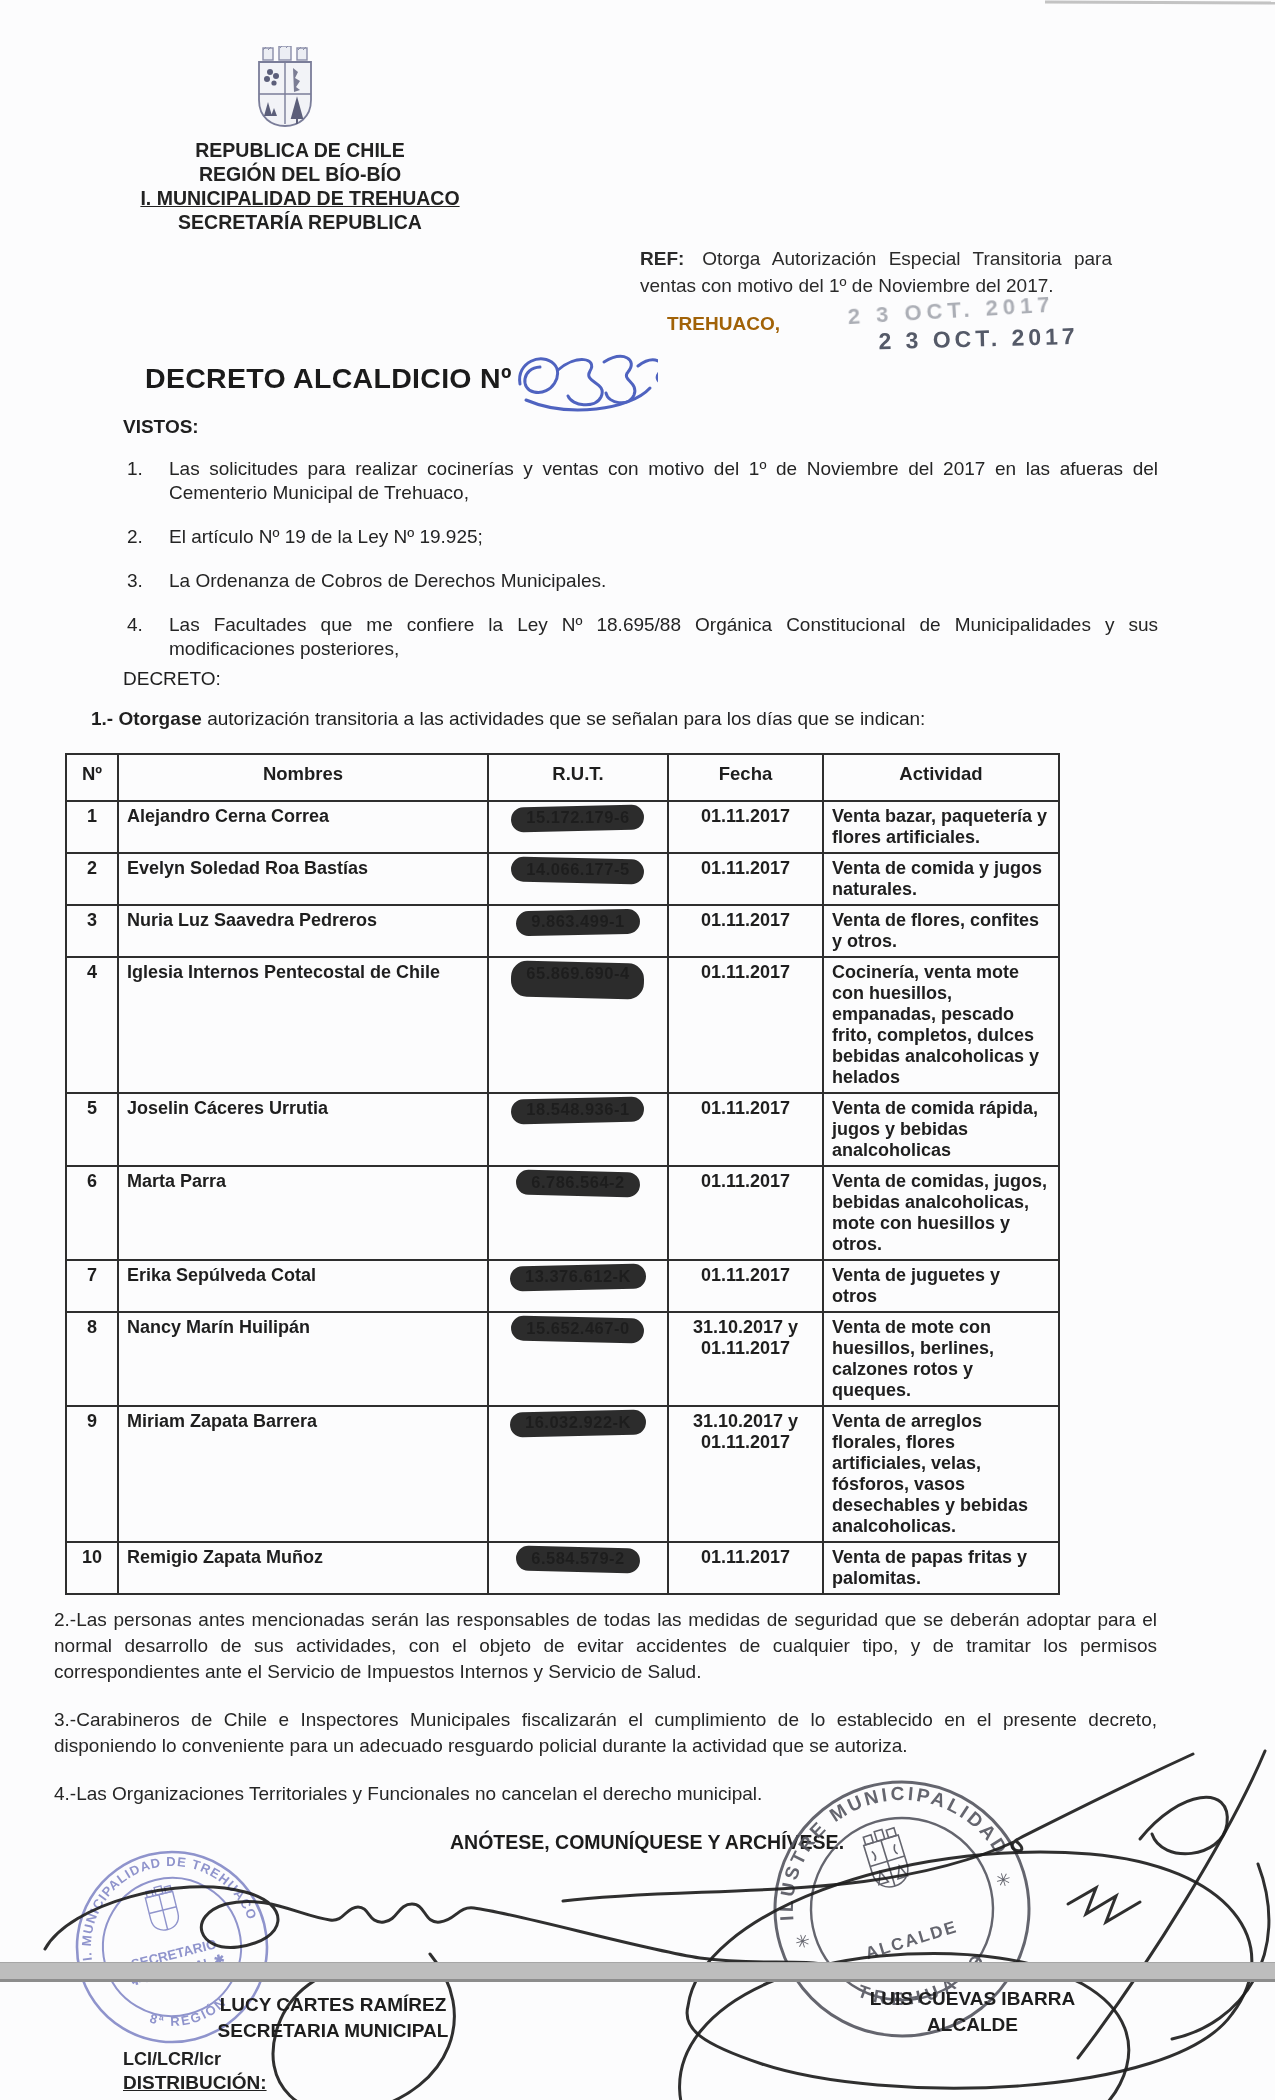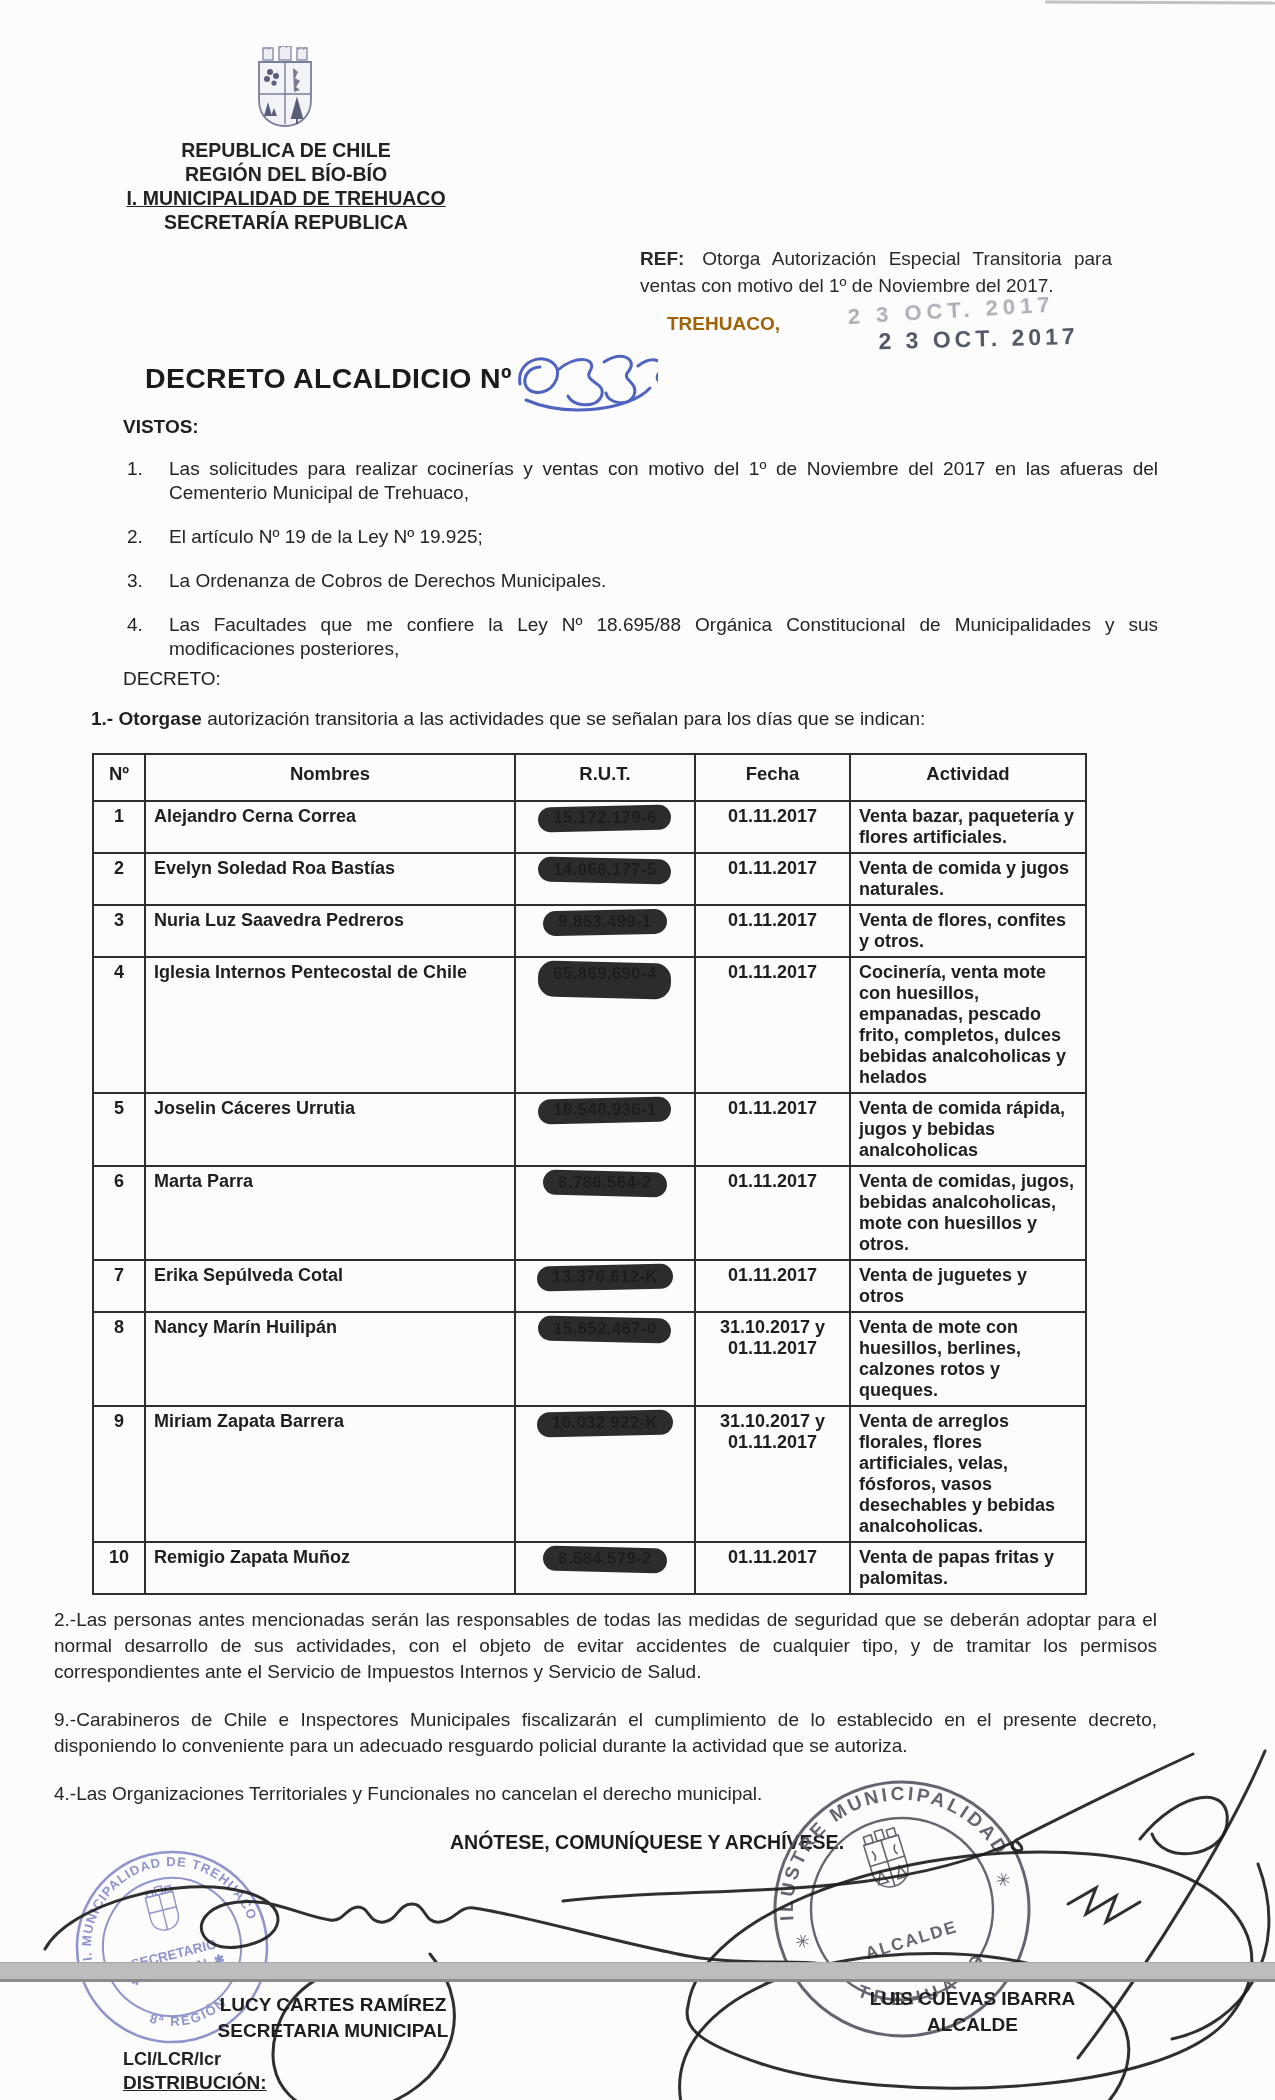--- a/index.html
+++ b/index.html
@@ -8,21 +8,21 @@
     width:1275px;height:2100px;
     background:#fcfcfd;
     font-family:"Liberation Sans", sans-serif;
     color:#1f1f1f;
     overflow:hidden;
   }
   .abs{position:absolute;}
   
   #emblem{left:253px;top:46px;width:62px;height:94px;}
   #header-block{
-    left:124px;top:138px;width:324px;text-align:center;
+    left:138px;top:138px;width:324px;text-align:center;
     font-weight:bold;font-size:19.5px;line-height:24px;color:#222;
   }
   #header-block .u{text-decoration:underline;}
   
   #ref-block{
     left:640px;top:245px;width:472px;font-size:19px;line-height:27px;
     text-align:justify;color:#2a2a2a;
   }
   #ref-block .ref-label{font-weight:bold;margin-right:18px;}
   #place-line{left:667px;top:313px;font-weight:bold;font-size:19px;color:#a16207;}
@@ -43,21 +43,21 @@
   .vitem{display:flex;margin-bottom:20px;}
   .vnum{width:42px;flex:none;padding-left:4px;}
   .vtext{flex:1;text-align:justify;}
   
   #decreto-label{left:123px;top:668px;font-weight:normal;font-size:19px;}
   #flow{left:0;top:707px;width:1275px;}
   #article1{margin:0 117px 0 91px;font-size:19px;line-height:24px;text-align:justify;}
   #article1 b{font-weight:bold;}
   
   #auth-table{
-    margin:22px 0 0 92px;width:993px;border-collapse:collapse;table-layout:fixed;
+    margin:22px 0 0 65px;width:993px;border-collapse:collapse;table-layout:fixed;
     font-size:18px;line-height:21px;font-weight:bold;color:#1e1e1e;
   }
   #auth-table th,#auth-table td{border:2px solid #2e2e2e;}
   #auth-table th{padding:8px 4px 16px 4px;font-size:18.5px;vertical-align:top;}
   #auth-table td{padding:4px 8px;vertical-align:top;}
   td.c-n{text-align:center;}
   td.c-nombre{padding-left:12px;}
   td.c-rut{text-align:center;}
   td.c-fecha{text-align:center;}
   td.c-act{padding-left:10px;}
@@ -324,21 +324,21 @@
             <span class="rut-ink"></span>
           </span>
         </td>
         <td class="c-fecha">01.11.2017</td>
         <td class="c-act">Venta de papas fritas y palomitas.</td>
       </tr>
     </tbody>
     </table>
 
     <div class="para">2.-Las personas antes mencionadas serán las responsables de todas las medidas de seguridad que se deberán adoptar para el normal desarrollo de sus actividades, con el objeto de evitar accidentes de cualquier tipo, y de tramitar los permisos correspondientes ante el Servicio de Impuestos Internos y  Servicio de Salud.</div>
-    <div class="para gap">9.-Carabineros de Chile e Inspectores Municipales fiscalizarán el cumplimiento de lo establecido en el presente decreto, disponiendo lo conveniente para un adecuado resguardo policial durante la actividad que se autoriza.</div>
+    <div class="para gap">3.-Carabineros de Chile e Inspectores Municipales fiscalizarán el cumplimiento de lo establecido en el presente decreto, disponiendo lo conveniente para un adecuado resguardo policial durante la actividad que se autoriza.</div>
     <div class="para gap">4.-Las Organizaciones  Territoriales y Funcionales no cancelan el derecho municipal.</div>
 
     <div id="closing">ANÓTESE,  COMUNÍQUESE Y ARCHÍVESE.</div>
 
     <div id="sig-area">
 
       <svg id="stamp-left" viewBox="0 0 200 212">
         <g transform="rotate(-14 100 106)">
           <circle class="st-blue-stroke" cx="100" cy="106" r="95" stroke-width="2.6"></circle>
           <circle class="st-blue-stroke" cx="100" cy="106" r="69" stroke-width="2"></circle>

